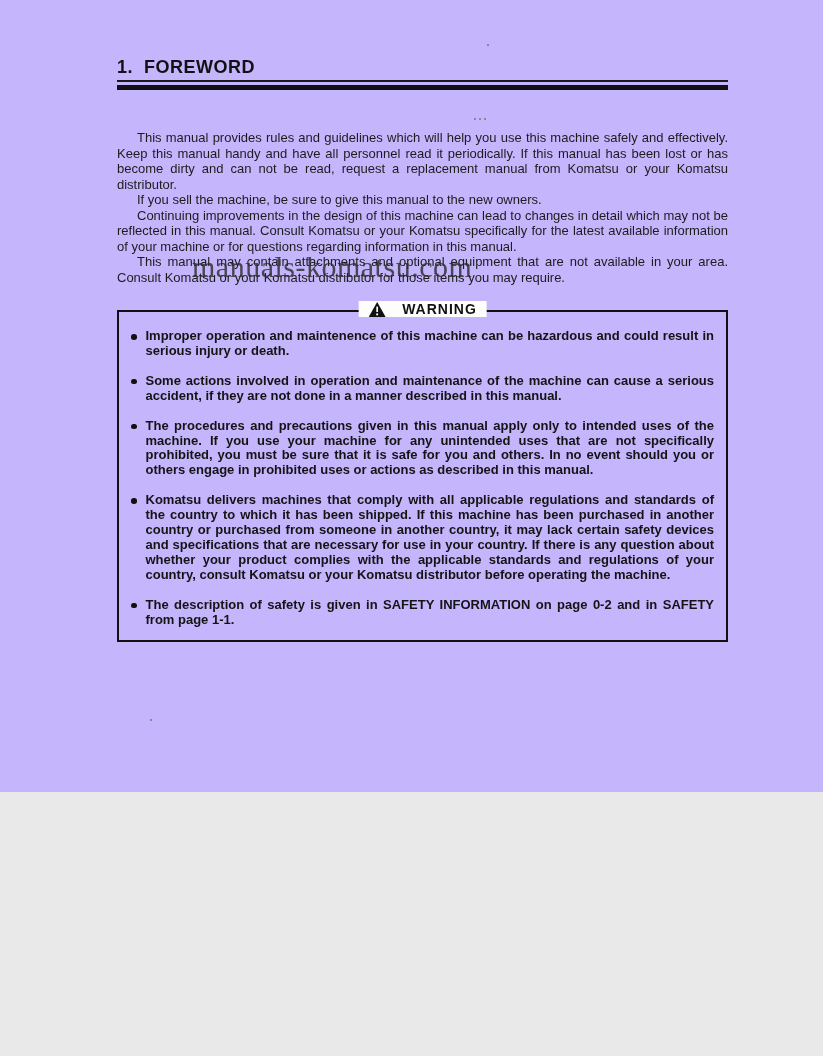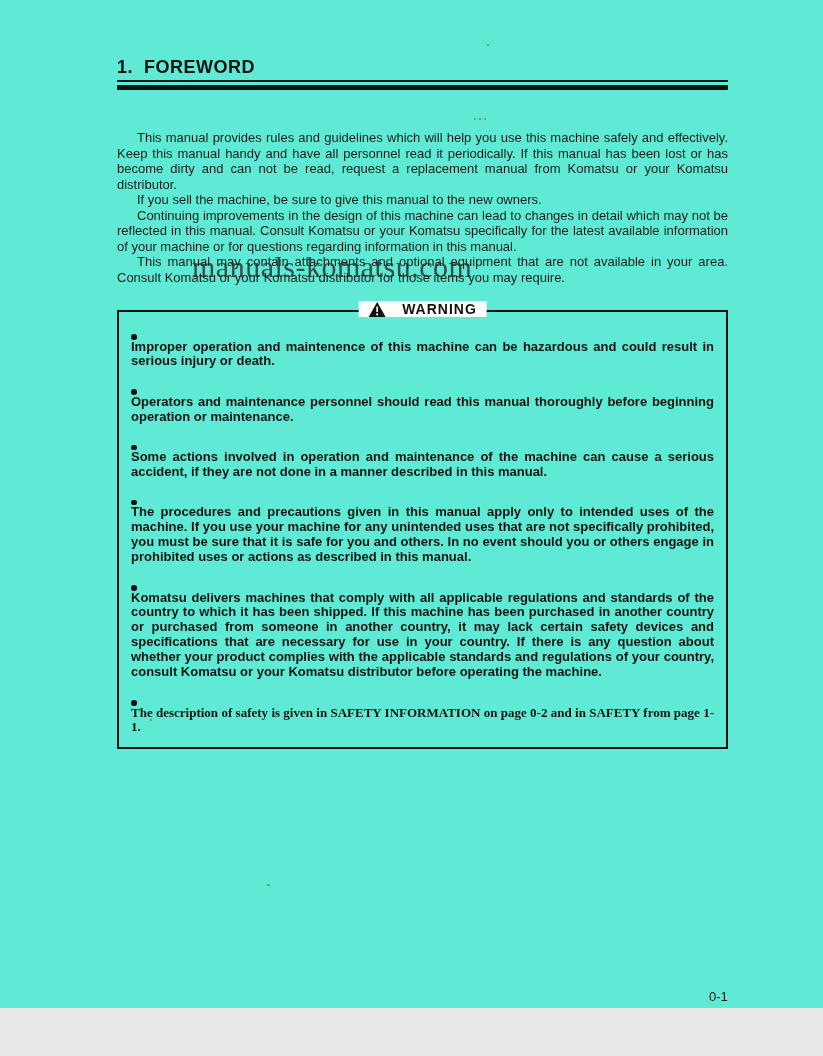--- a/index.html
+++ b/index.html
@@ -1,21 +1,21 @@
 <!DOCTYPE html>
 <html><head>
 <meta charset="utf-8">
 <style>
   * { margin: 0; padding: 0; box-sizing: border-box; }
   html, body { background: #e9e9e9; }
   .page {
     position: relative;
     width: 823px;
-    height: 1008px;
-    background: #5eead4;
+    height: 792px;
+    background: #c4b5fd;
     margin: 0 auto;
     font-family: "Liberation Sans", sans-serif;
     color: #161616;
     overflow: hidden;
   }
 
   
   .page-title {
     position: absolute;
     left: 117px;
@@ -94,24 +94,24 @@
     white-space: nowrap;
   }
   .warning-label-text {
     font-size: 14px;
     font-weight: 700;
     letter-spacing: 1px;
     color: #111;
   }
   .warning-item {
     display: flex;
+    gap: 9px;
     margin-bottom: 15px;
-    flex-direction: column;
-  }
-  .warning-item:last-child { margin-bottom: 0; font-family: Liberation Serif, serif; }
+  }
+  .warning-item:last-child { margin-bottom: 0; }
   .bullet {
     flex: 0 0 auto;
     width: 5.5px;
     height: 5.5px;
     border-radius: 50%;
     background: #111;
     margin-top: 5px;
   }
   .warning-item-text {
     font-size: 13px;
@@ -172,24 +172,20 @@
       </span>
       <span class="warning-label-text">WARNING</span>
     </div>
 
     <div class="warning-item">
       <span class="bullet"></span>
       <div class="warning-item-text">Improper operation and maintenence of this machine can be hazardous and could result in serious injury or death.</div>
     </div>
     <div class="warning-item">
       <span class="bullet"></span>
-      <div class="warning-item-text">Operators and maintenance personnel should read this manual thoroughly before beginning operation or maintenance.</div>
-    </div>
-    <div class="warning-item">
-      <span class="bullet"></span>
       <div class="warning-item-text">Some actions involved in operation and maintenance of the machine can cause a serious accident, if they are not done in a manner described in this manual.</div>
     </div>
     <div class="warning-item">
       <span class="bullet"></span>
       <div class="warning-item-text">The procedures and precautions given in this manual apply only to intended uses of the machine. If you use your machine for any unintended uses that are not specifically prohibited, you must be sure that it is safe for you and others. In no event should you or others engage in prohibited uses or actions as described in this manual.</div>
     </div>
     <div class="warning-item">
       <span class="bullet"></span>
       <div class="warning-item-text">Komatsu delivers machines that comply with all applicable regulations and standards of the country to which it has been shipped. If this machine has been purchased in another country or purchased from someone in another country, it may lack certain safety devices and specifications that are necessary for use in your country. If there is any question about whether your product complies with the applicable standards and regulations of your country, consult Komatsu or your Komatsu distributor before operating the machine.</div>
     </div>

